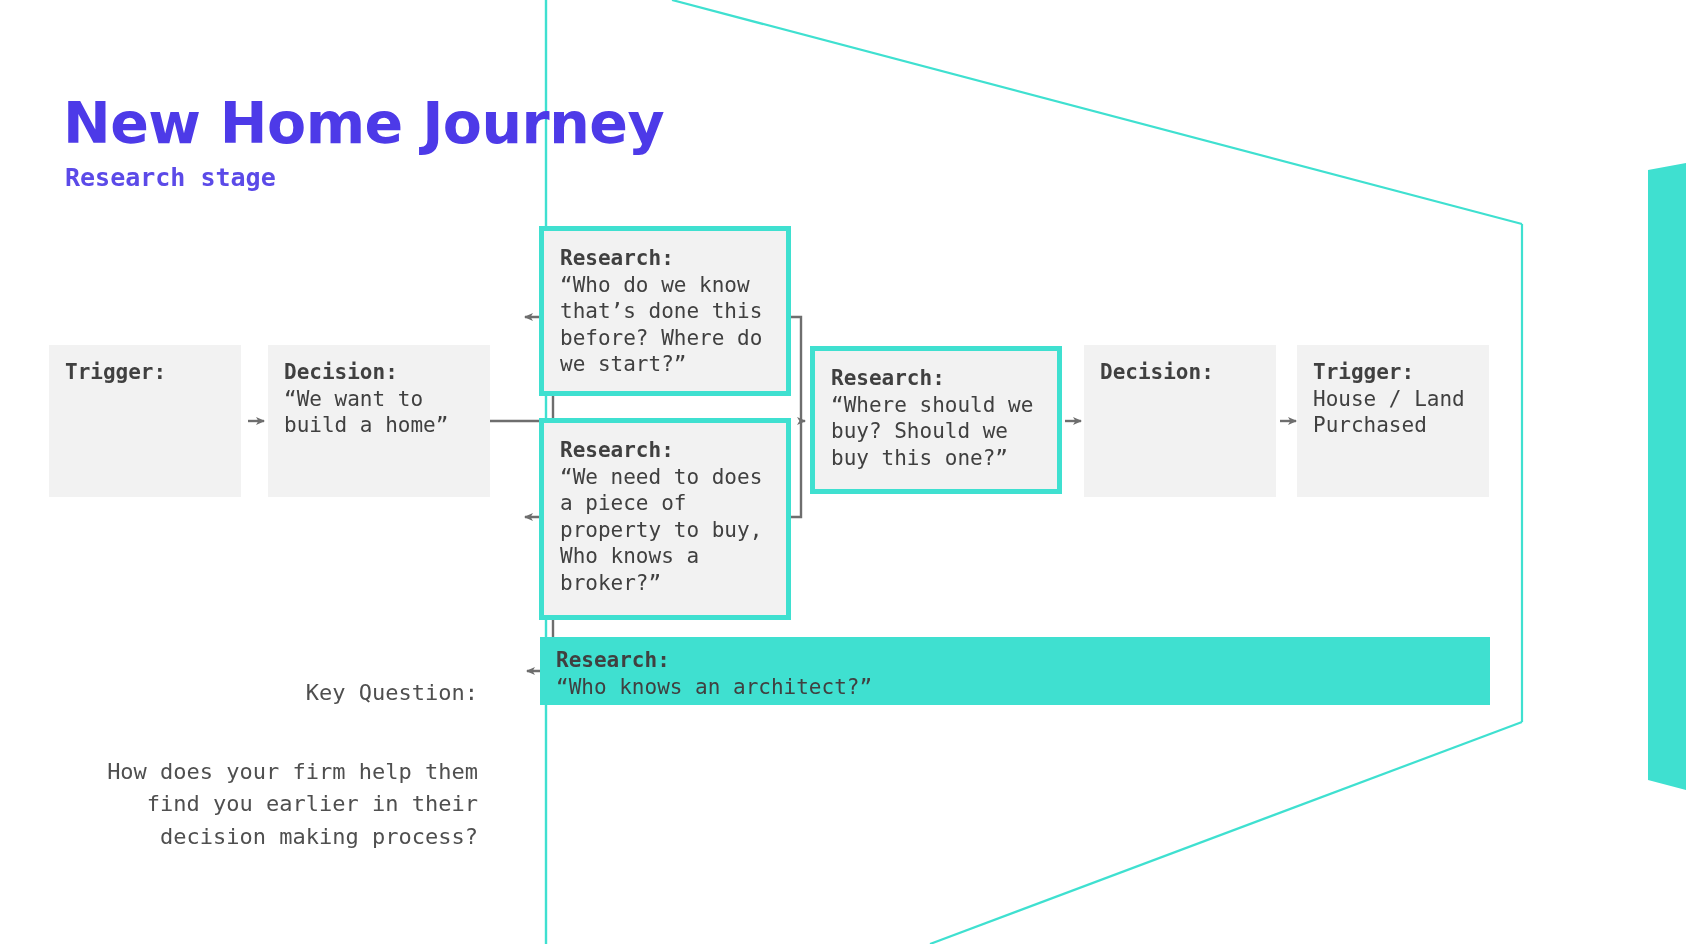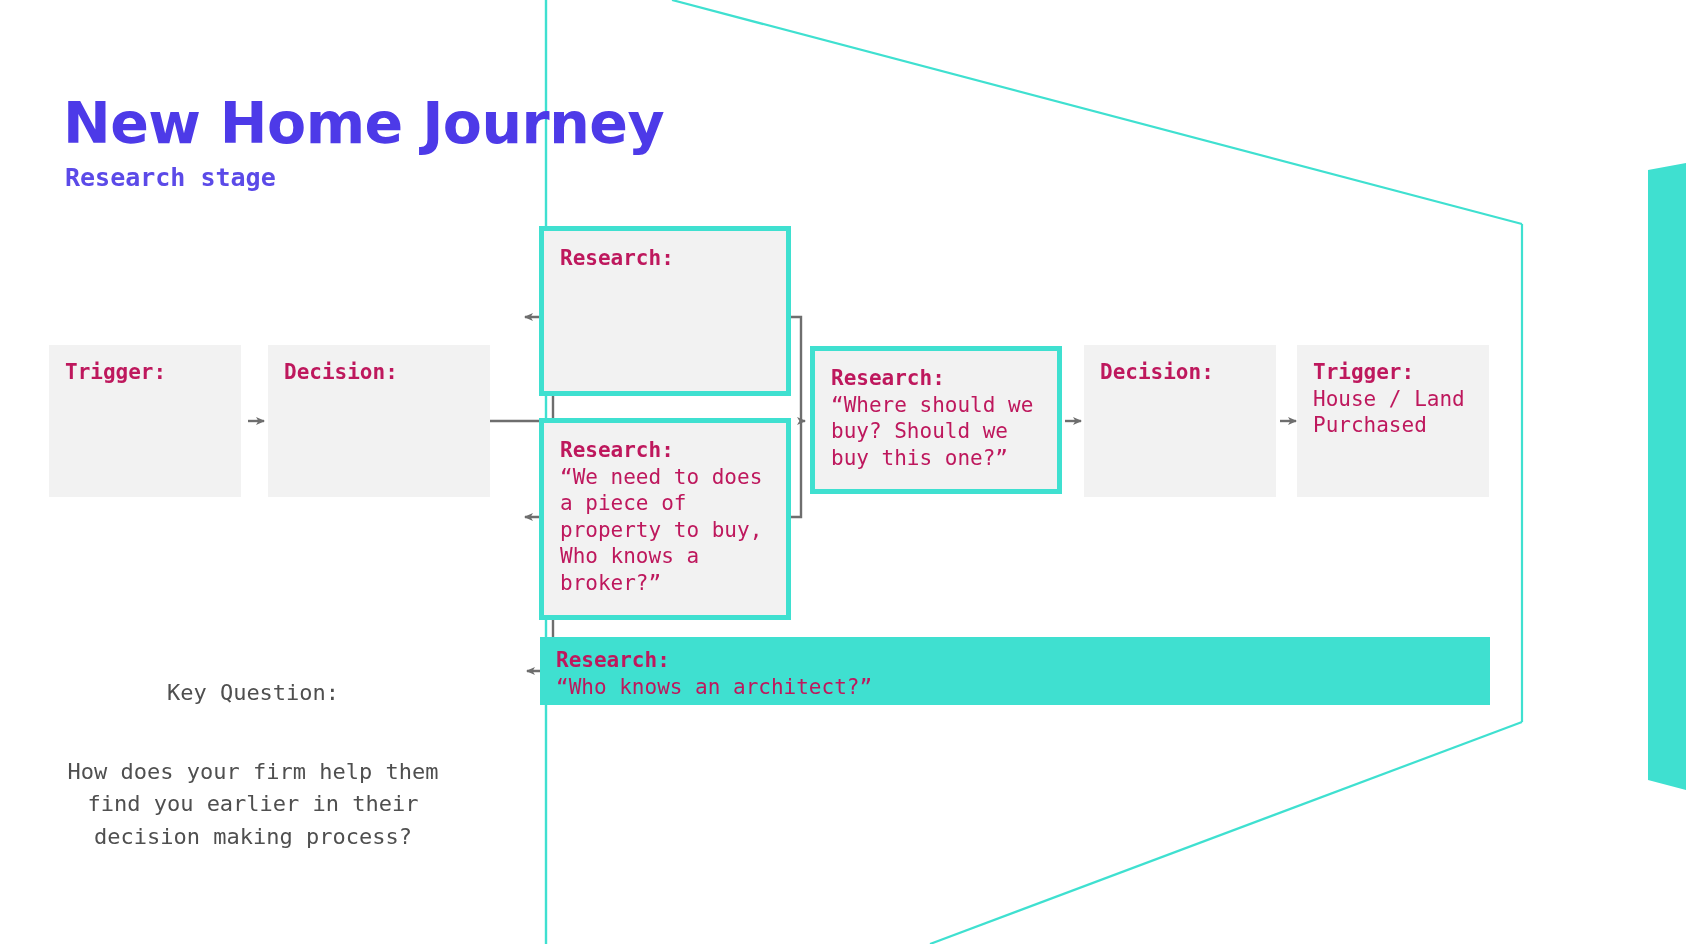--- a/index.html
+++ b/index.html
@@ -48,21 +48,21 @@
     font-weight: bold;
   }
 
   
   .box {
     position: absolute;
     box-sizing: border-box;
     background: #f2f2f2;
     font-size: 21px;
     line-height: 26.5px;
-    color: #be185d;
+    color: #404040;
     padding: 14px 16px;
   }
   .box .lbl {
     font-weight: bold;
     display: block;
     white-space: nowrap;
   }
   .box .txt {
     display: block;
     white-space: pre-line;
@@ -82,21 +82,21 @@
     width: 1686px; height: 944px;
     pointer-events: none;
   }
 
   
   #keyq {
     position: absolute;
     left: 28px;
     top: 644px;
     width: 450px;
-    text-align: center;
+    text-align: right;
     font-size: 22px;
     line-height: 32.5px;
     color: #4f4f4f;
     white-space: pre-line;
   }
 </style>
 </head>
 <body>
 
 <div id="canvas">
@@ -131,24 +131,30 @@
 
   <div id="title">New Home Journey</div>
   <div id="subtitle">Research stage</div>
 
   <div class="box" style="left:49px; top:345px; width:192px; height:152px;">
     <span class="lbl">Trigger:</span>
   </div>
 
   <div class="box" style="left:268px; top:345px; width:222px; height:152px;">
     <span class="lbl">Decision:</span>
+    <span class="txt">“We want to
+build a home”</span>
   </div>
 
   <div class="box hl" style="left:539px; top:226px; width:252px; height:170px;">
     <span class="lbl">Research:</span>
+    <span class="txt">“Who do we know
+that’s done this
+before? Where do
+we start?”</span>
   </div>
 
   <div class="box hl" style="left:539px; top:418px; width:252px; height:202px;">
     <span class="lbl">Research:</span>
     <span class="txt">“We need to does
 a piece of
 property to buy,
 Who knows a
 broker?”</span>
   </div>

